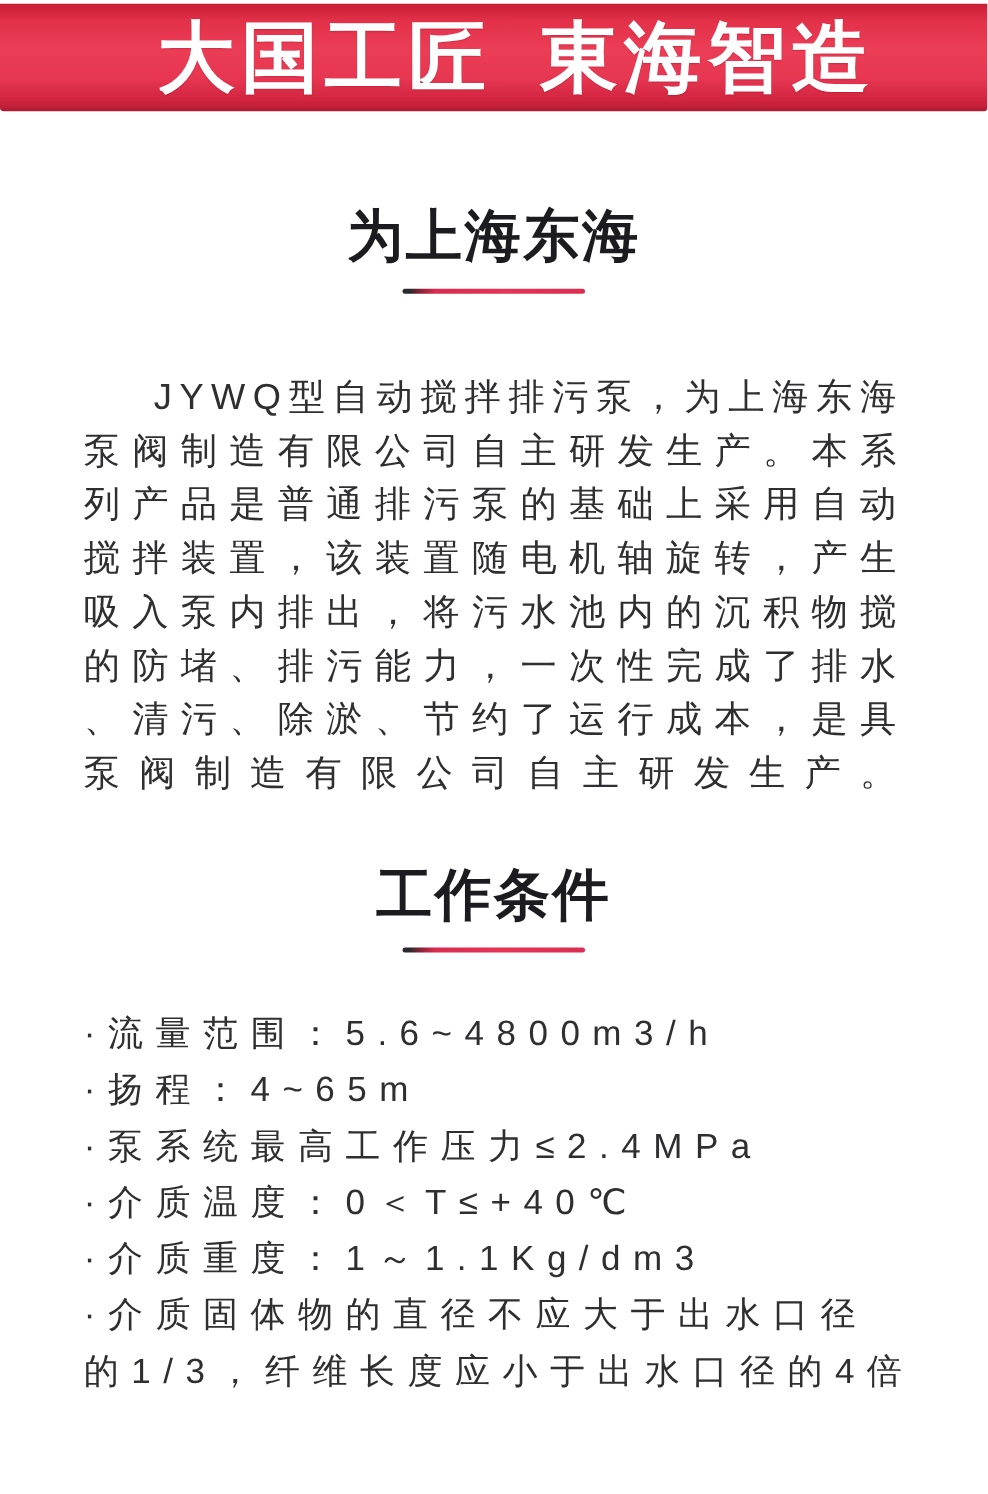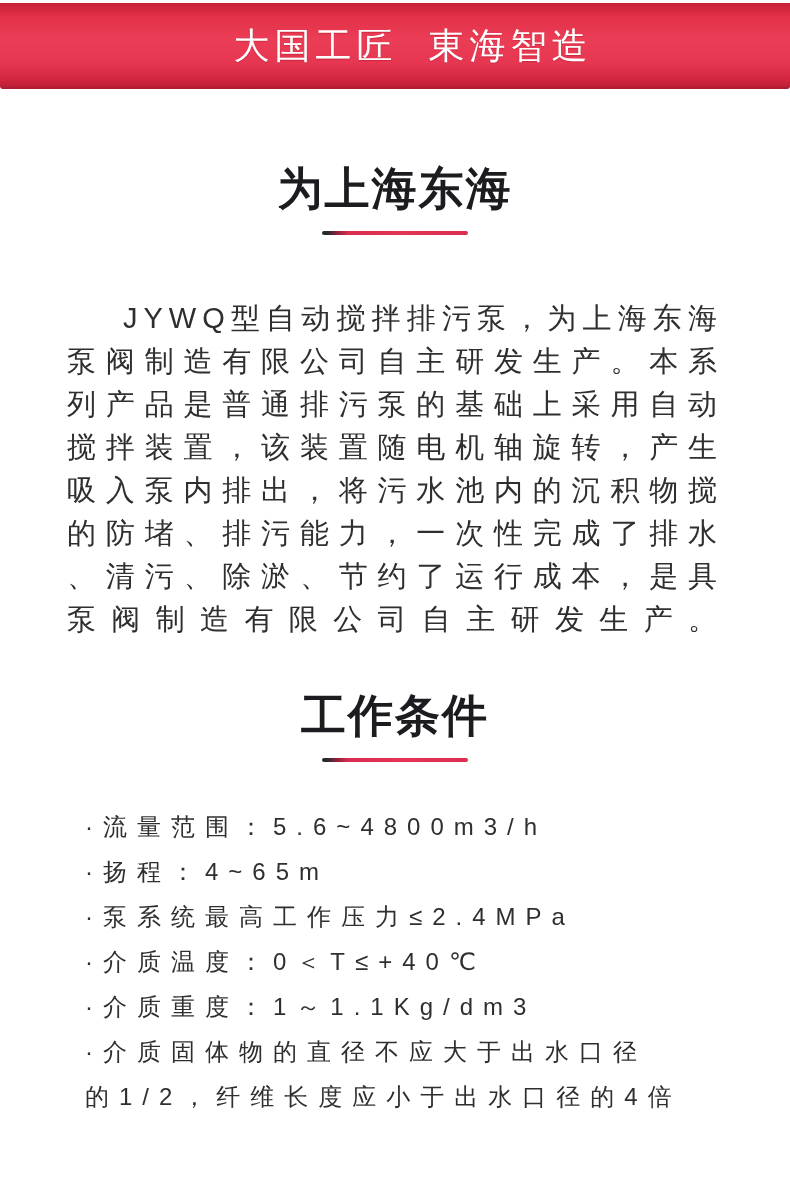--- a/index.html
+++ b/index.html
@@ -16,22 +16,22 @@
     margin-top: 3px;
     height: 86px;
     display: flex; align-items: center; justify-content: center;
     background: linear-gradient(180deg,
       #c71f35 0%, #e23149 16%, #ec3d56 42%, #e63651 70%,
       #d1243e 90%, #c01f38 96%, #a81b30 100%);
     border-radius: 0 0 3px 3px;
   }
   .banner-title {
     color: #ffffff;
-    font-size: 36px;
-    font-weight: 400;
+    font-size: 62px;
+    font-weight: 700;
     letter-spacing: 5px;
     word-spacing: 16px;
     text-shadow: 0 1px 1px rgba(120,0,15,0.25);
     margin-left: 36px;
   }
 
   
   .sec-heading {
     margin-top: 74px;
     text-align: center;
@@ -67,26 +67,25 @@
   }
   .par-line.indent { text-indent: 56px; }
 
   
   .bullet-list {
     width: 656px;
     margin: 42px auto 0;
     list-style: none;
   }
   .bullet-row {
-    font-size: 24px;
+    font-size: 28px;
     line-height: 45px;
     letter-spacing: 10px;
     color: #2f2f31;
     white-space: nowrap;
-    margin-left: 18px;
   }
   .bullet-marker { color: #2f2f31; }
 </style>
 </head>
 <body>
 
 <header class="banner">
   <div class="banner-title">大国工匠 東海智造</div>
 </header>
 
@@ -123,16 +122,16 @@
     <li class="bullet-row">
       <span class="bullet-marker">·</span><span>介质温度：0＜T≤+40℃</span>
     </li>
     <li class="bullet-row">
       <span class="bullet-marker">·</span><span>介质重度：1～1.1Kg/dm3</span>
     </li>
     <li class="bullet-row">
       <span class="bullet-marker">·</span><span>介质固体物的直径不应大于出水口径</span>
     </li>
     <li class="bullet-row">
-      <span class="bullet-marker"></span><span>的1/2，纤维长度应小于出水口径的4倍</span>
+      <span class="bullet-marker"></span><span>的1/3，纤维长度应小于出水口径的4倍</span>
     </li>
   </ul>
 </section>
 
 </body></html>

